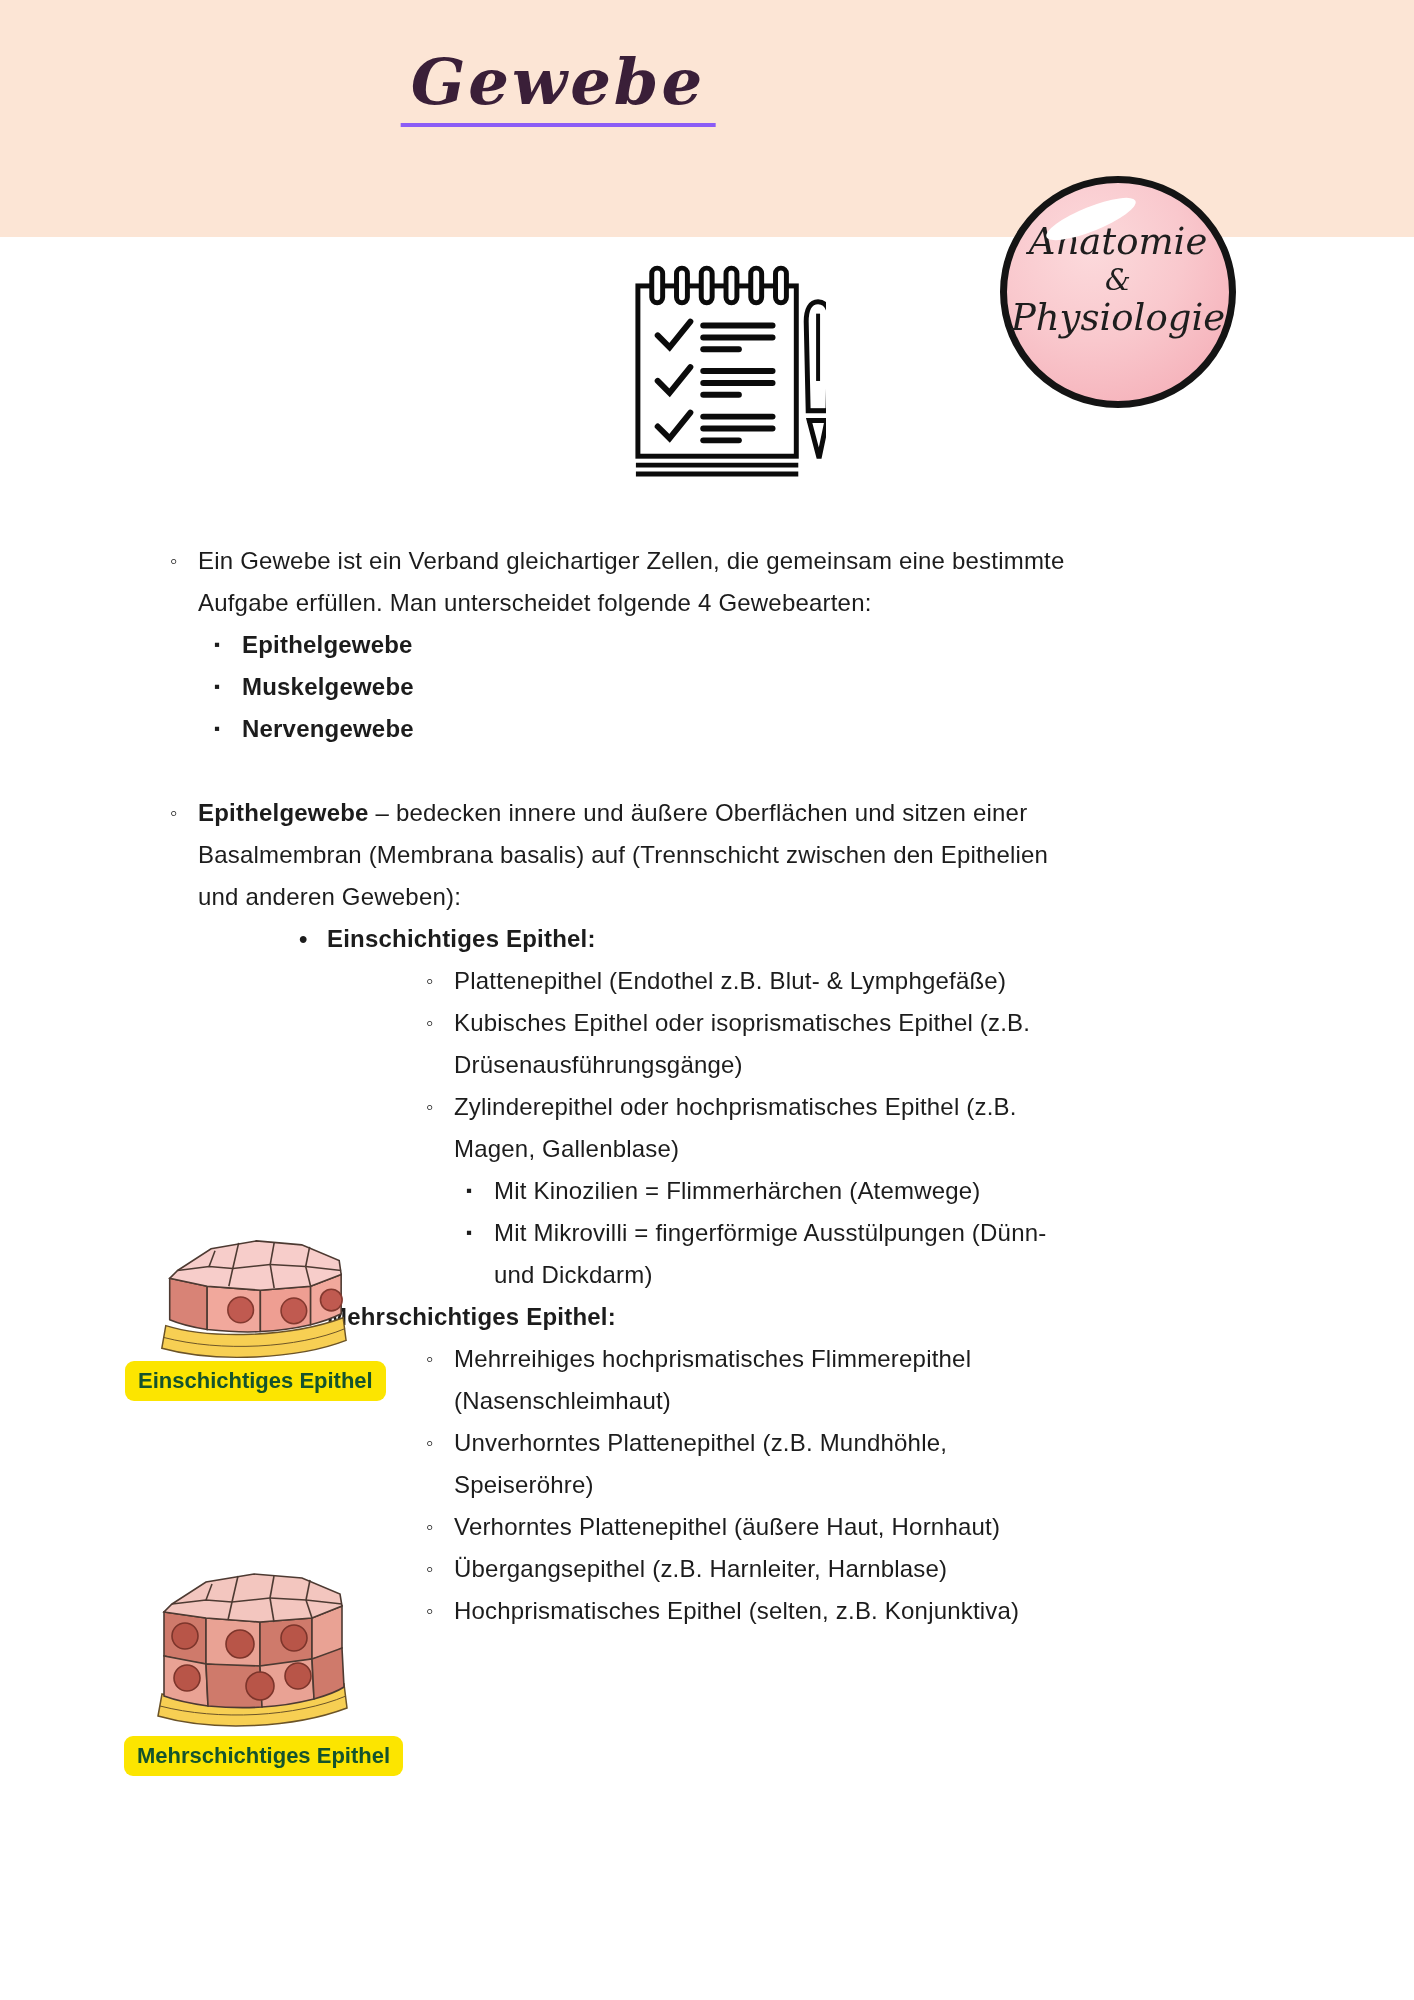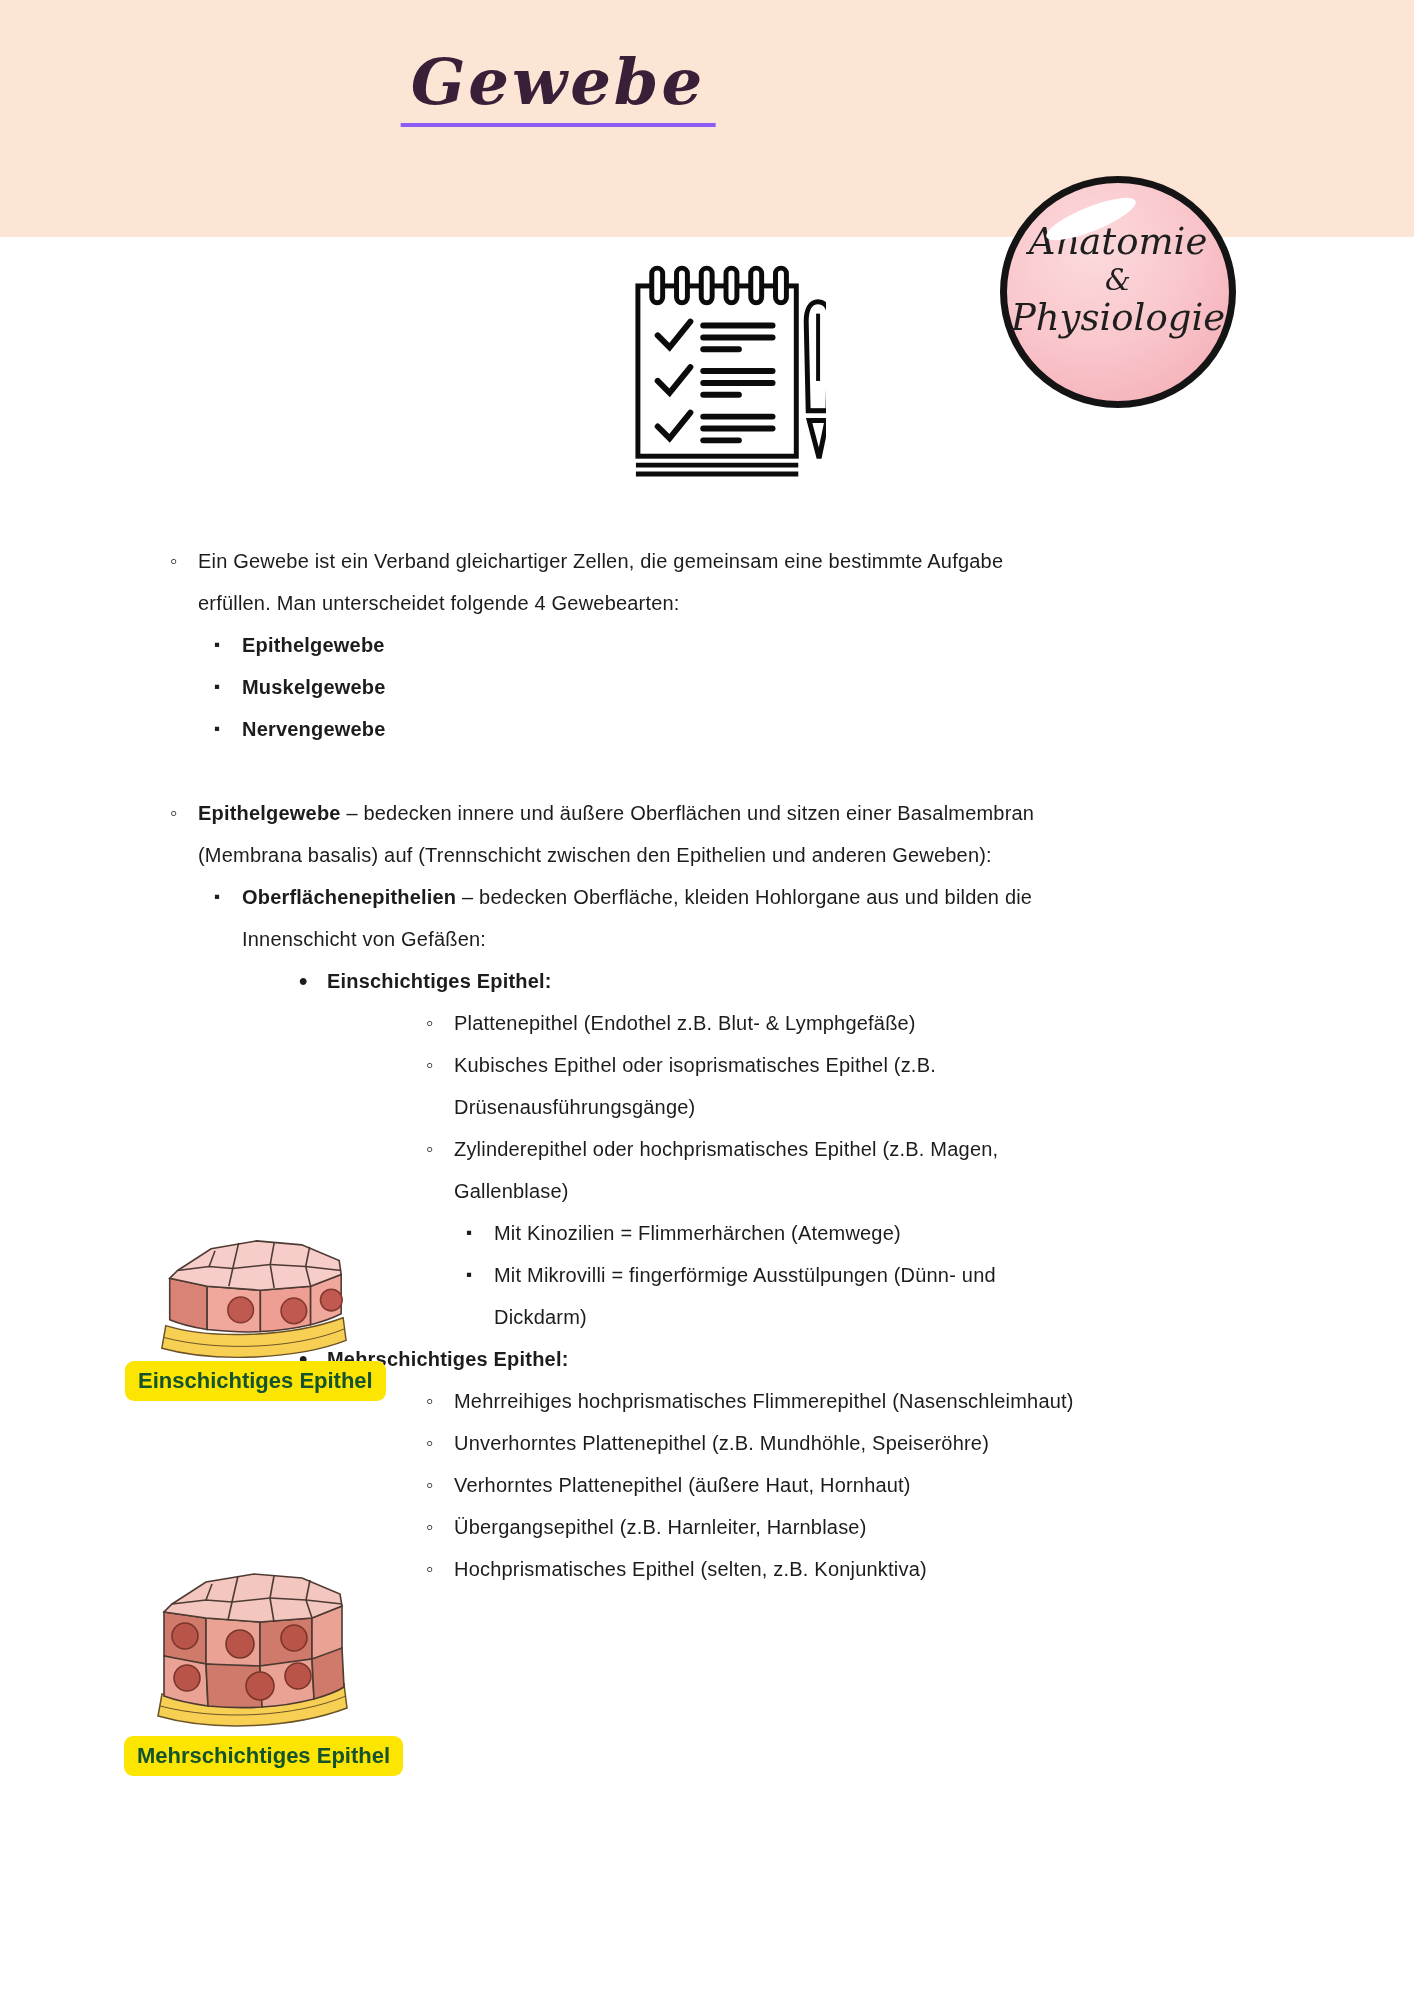--- a/index.html
+++ b/index.html
@@ -27,21 +27,21 @@
   }
   .badge-shine { position:absolute; left:36px; top:24px; width:96px; height:24px;
     background:#ffffff; border-radius:50%; transform:rotate(-22deg); }
   .badge-l1 { margin-top:38px; font-size:37px; line-height:1.15; }
   .badge-l2 { font-size:29px; line-height:1.15; }
   .badge-l3 { font-size:37px; line-height:1.15; }
   
   .checklist-wrap { position:absolute; left:628px; top:264px; }
   
   .content { position:absolute; left:168px; top:540px; width:912px;
-    font-size:20px; line-height:42px; letter-spacing:0.2px; }
+    font-size:24px; line-height:42px; letter-spacing:0.2px; }
   .li { position:relative; padding-left:30px; }
   .li::before { position:absolute; left:2px; top:0; }
   .b1::before { content:"◦"; font-size:21px; }
   .b2::before { content:"▪"; font-size:17px; }
   .b3::before { content:"•"; font-size:24px; }
   .ind1 { margin-left:44px; }
   .ind2 { margin-left:85px; }
   .ind3 { margin-left:127px; }
   .ind4 { margin-left:167px; }
   .bold { font-weight:bold; }
@@ -133,23 +133,20 @@
       <div class="li b2 bold"><span>Nervengewebe</span></div>
     </div>
 
     <div class="gap"></div>
 
     <div class="li b1">
       <span class="bold">Epithelgewebe</span><span> – bedecken innere und äußere Oberflächen und sitzen einer Basalmembran (Membrana basalis) auf (Trennschicht zwischen den Epithelien und anderen Geweben):</span>
     </div>
 
     <div class="ind1">
-      <div class="li b2">
-        <span class="bold">Oberflächenepithelien</span><span> – bedecken Oberfläche, kleiden Hohlorgane aus und bilden die Innenschicht von Gefäßen:</span>
-      </div>
 
       <div class="ind2">
         <div class="li b3 bold">
           <span>Einschichtiges Epithel:</span>
         </div>
 
         <div class="ind3">
           <div class="li b1"><span>Plattenepithel (Endothel z.B. Blut- &amp; Lymphgefäße)</span></div>
           <div class="li b1"><span>Kubisches Epithel oder isoprismatisches Epithel (z.B. Drüsenausführungsgänge)</span></div>
           <div class="li b1"><span>Zylinderepithel oder hochprismatisches Epithel (z.B. Magen, Gallenblase)</span></div>

